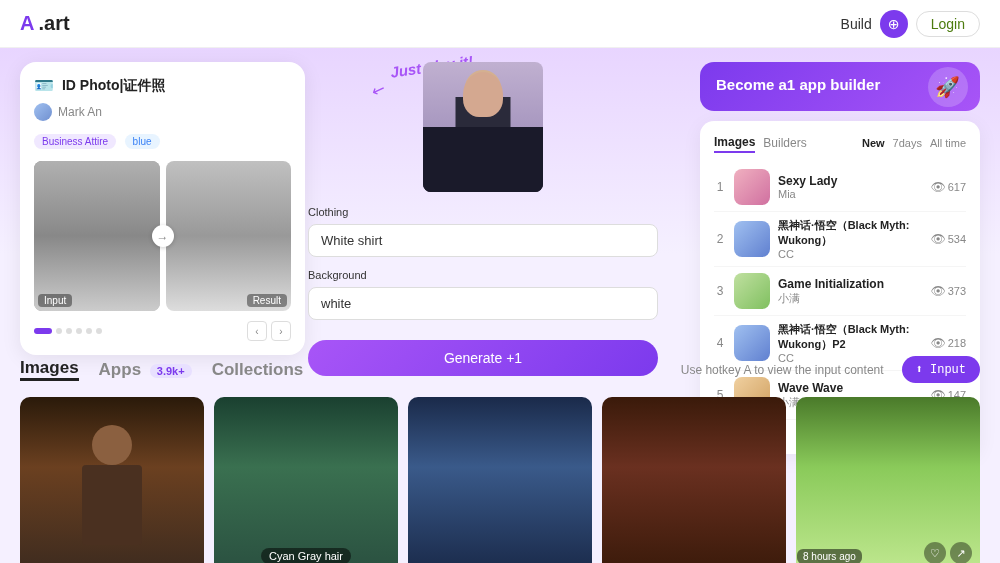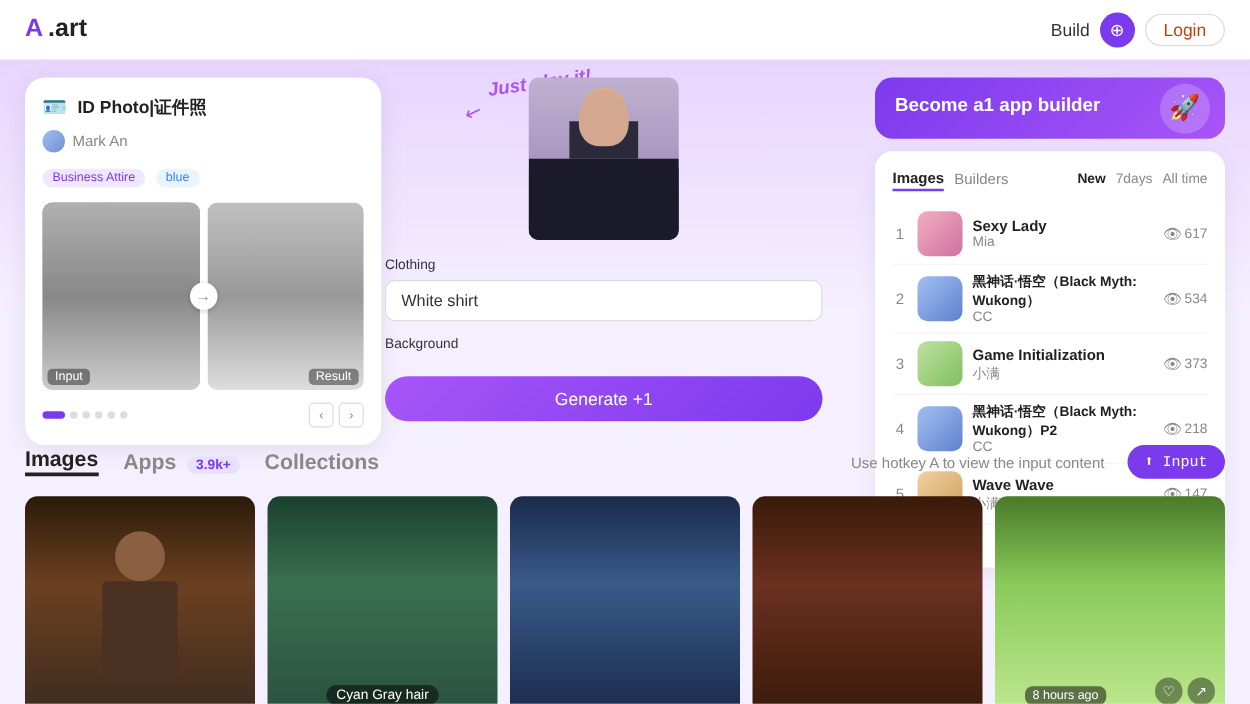--- a/index.html
+++ b/index.html
@@ -8,21 +8,21 @@
     
     .header {
       position: absolute; top: 0; left: 0; right: 0; height: 48px;
       background: white; display: flex; align-items: center; justify-content: space-between;
       padding: 0 20px; z-index: 10; border-bottom: 1px solid #f0f0f0;
     }
     .logo { display: flex; align-items: center; gap: 4px; font-size: 20px; font-weight: bold; color: #222; }
     .header-right { display: flex; align-items: center; gap: 8px; }
     .header-build { font-size: 14px; color: #333; cursor: pointer; }
     .header-discord { width: 28px; height: 28px; background: #7c3aed; border-radius: 50%; display: flex; align-items: center; justify-content: center; cursor: pointer; }
-    .header-login { font-size: 14px; color: #c2410c; cursor: pointer; border: 1px solid #ddd; padding: 4px 14px; border-radius: 20px; }
+    .header-login { font-size: 14px; color: #4d7c0f; cursor: pointer; border: 1px solid #ddd; padding: 4px 14px; border-radius: 20px; }
 
     
     .main { position: absolute; top: 48px; left: 0; right: 0; bottom: 0; background: linear-gradient(180deg, #e8d5ff 0%, #f5f0ff 40%, #f5f0ff 100%); }
 
     
     .app-panel {
       position: absolute; top: 14px; left: 20px; width: 285px; background: white;
       border-radius: 16px; padding: 14px; box-shadow: 0 4px 20px rgba(0,0,0,0.08);
     }
     .app-panel-header { display: flex; align-items: center; gap: 8px; margin-bottom: 8px; }
@@ -99,21 +99,21 @@
     .tabs-bar { display: flex; align-items: center; gap: 20px; margin-bottom: 14px; padding-top: 8px; }
     .tab { font-size: 16px; font-weight: 600; color: #888; cursor: pointer; }
     .tab.active { color: #222; }
     .tab-badge { background: #e8e0ff; color: #7c3aed; font-size: 11px; font-weight: 600; padding: 1px 7px; border-radius: 10px; margin-left: 4px; }
     .hotkey-hint { margin-left: auto; font-size: 12px; color: #888; }
     .input-btn { background: #7c3aed; color: white; border: none; border-radius: 20px; padding: 6px 14px; font-size: 12px; cursor: pointer; margin-left: 10px; display: flex; align-items: center; gap: 4px; }
 
     .images-grid { display: flex; gap: 10px; }
     .img-card { flex: 1; background: #888; border-radius: 10px; overflow: hidden; position: relative; height: 175px; }
     .img-card-label { position: absolute; bottom: 8px; left: 50%; transform: translateX(-50%); font-size: 11px; color: white; background: rgba(0,0,0,0.5); padding: 2px 8px; border-radius: 8px; white-space: nowrap; }
-    .img-card-time { position: absolute; bottom: 8px; left: 24px; font-size: 10px; color: white; background: rgba(0,0,0,0.5); padding: 2px 6px; border-radius: 6px; }
+    .img-card-time { position: absolute; bottom: 8px; left: 1px; font-size: 10px; color: white; background: rgba(0,0,0,0.5); padding: 2px 6px; border-radius: 6px; }
     .img-card-actions { position: absolute; bottom: 8px; right: 8px; display: flex; gap: 4px; }
     .img-action { width: 22px; height: 22px; background: rgba(0,0,0,0.4); border-radius: 50%; display: flex; align-items: center; justify-content: center; font-size: 11px; color: white; }
 
     
     .person1 { background: linear-gradient(180deg, #2a1a0a 0%, #8b6914 30%, #3d2b1f 100%); }
     .person2 { background: linear-gradient(180deg, #1a3a2a 0%, #4a7a5a 40%, #2a5a3a 100%); }
     .person3 { background: linear-gradient(180deg, #1a2a4a 0%, #3a5a8a 40%, #1a2a4a 100%); }
     .person4 { background: linear-gradient(180deg, #2a1a0a 0%, #5a3020 40%, #2a1a0a 100%); }
     .person5 { background: linear-gradient(180deg, #4a7a2a 0%, #8aca5a 40%, #4a7a2a 100%); }
 
@@ -210,20 +210,21 @@
       <div style="position:absolute;top:8px;left:50%;transform:translateX(-50%);width:36px;height:36px;background:#d4b090;border-radius:50%;"></div>
       <div style="position:absolute;bottom:0;left:0;right:0;height:65px;background:#1a1a2a;"></div>
       <div style="position:absolute;bottom:65px;left:50%;transform:translateX(-50%);width:55px;height:30px;background:#2a2a3a;"></div>
     </div>
     <div class="form-group">
       <label class="form-label">Clothing</label>
       <input class="form-input" type="text" value="White shirt" style="">
     </div>
     <div class="form-group">
       <label class="form-label">Background</label>
+      <input class="form-input" type="text" value="white" style="">
     </div>
     <button class="generate-btn">Generate +1</button>
   </div>
 
   <div class="right-panel">
     <div class="become-builder">
       <div class="become-title">Become a1 app builder</div>
       <div class="become-icon">🚀</div>
     </div>
     <div class="leaderboard">

